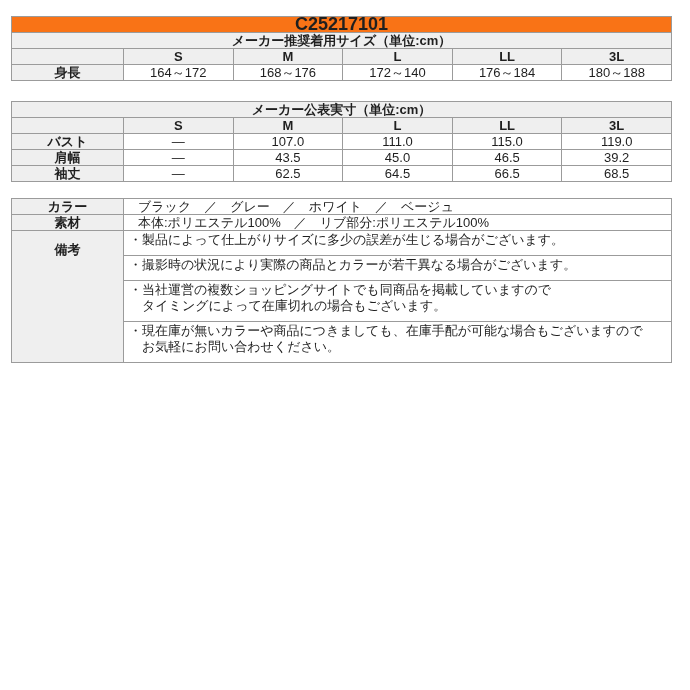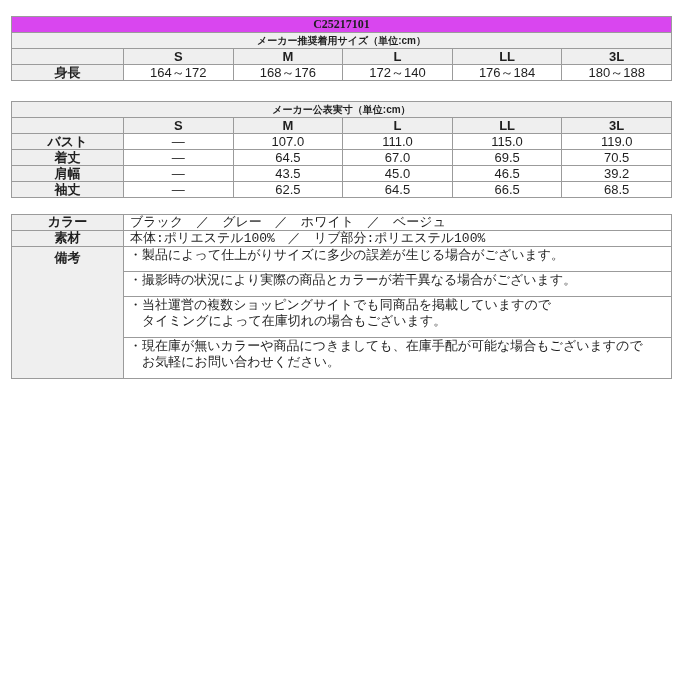--- a/index.html
+++ b/index.html
@@ -29,47 +29,46 @@
   }
   col.c-label { width: 112px; }
 
   .hdr {
     background: #efefef;
     font-weight: bold;
   }
   .title-cell {
     background: #efefef;
     font-weight: bold;
-    font-size: 10px;
+    font-size: 13px;
   }
   .code-cell {
-    background: #d946ef;
+    background: #f97316;
     font-weight: bold;
-    font-size: 12px;
-    font-family: Liberation Serif, serif;
+    font-size: 18px;
   }
   .val { background: #ffffff; margin-top: 21px; }
 
   .mt20 { margin-top: 20px; }
-  .mt16 { margin-top: 16px; font-family: Liberation Mono, monospace; }
+  .mt16 { margin-top: 16px; }
 
   .info-table td.txt {
     text-align: left;
-    padding: 0 6px 0 6px;
+    padding: 0 6px 0 14px;
     white-space: normal;
   }
   .info-table td.note {
     white-space: pre-line;
     padding: 1px 6px 7px 18px;
     text-indent: -13px;
     line-height: 16px;
   }
   .info-table td.note-label {
     vertical-align: top;
-    padding-top: 4px;
+    padding-top: 11px;
   }
 </style>
 </head>
 <body>
 
 <div class="page">
 
   <table class="size-table">
     <colgroup>
       <col class="c-label">
@@ -128,28 +127,20 @@
       </tr>
       <tr>
         <td class="hdr">バスト</td>
         <td class="val">—</td>
         <td class="val">107.0</td>
         <td class="val">111.0</td>
         <td class="val">115.0</td>
         <td class="val">119.0</td>
       </tr>
       <tr>
-        <td class="hdr">着丈</td>
-        <td class="val">—</td>
-        <td class="val">64.5</td>
-        <td class="val">67.0</td>
-        <td class="val">69.5</td>
-        <td class="val">70.5</td>
-      </tr>
-      <tr>
         <td class="hdr">肩幅</td>
         <td class="val">—</td>
         <td class="val">43.5</td>
         <td class="val">45.0</td>
         <td class="val">46.5</td>
         <td class="val">39.2</td>
       </tr>
       <tr>
         <td class="hdr">袖丈</td>
         <td class="val">—</td>

